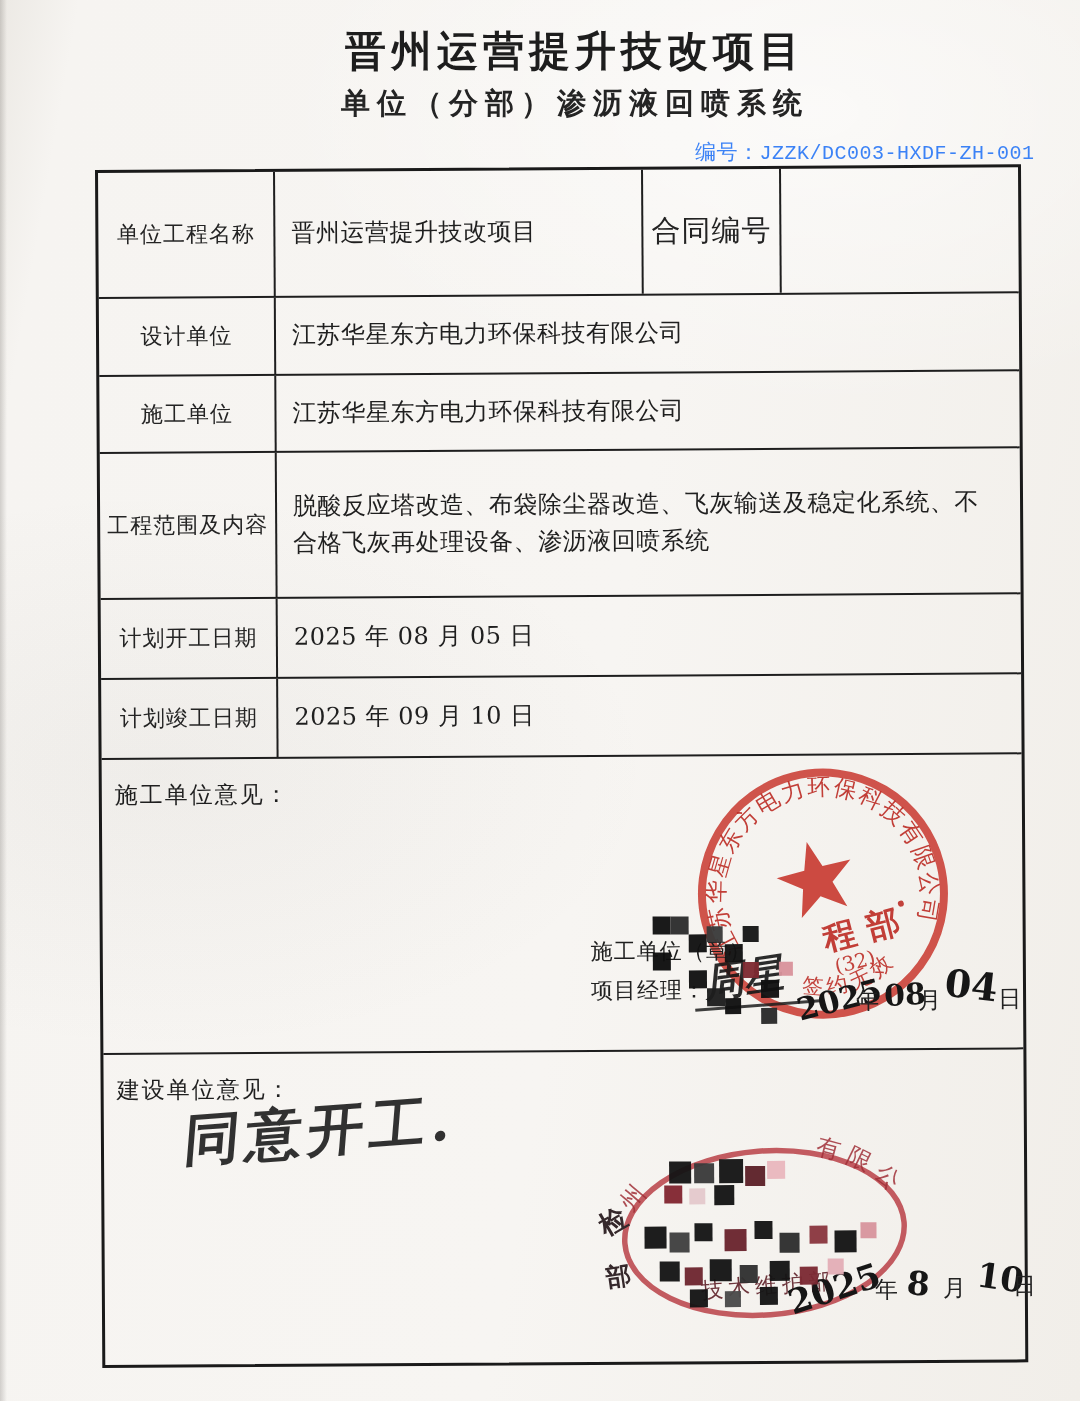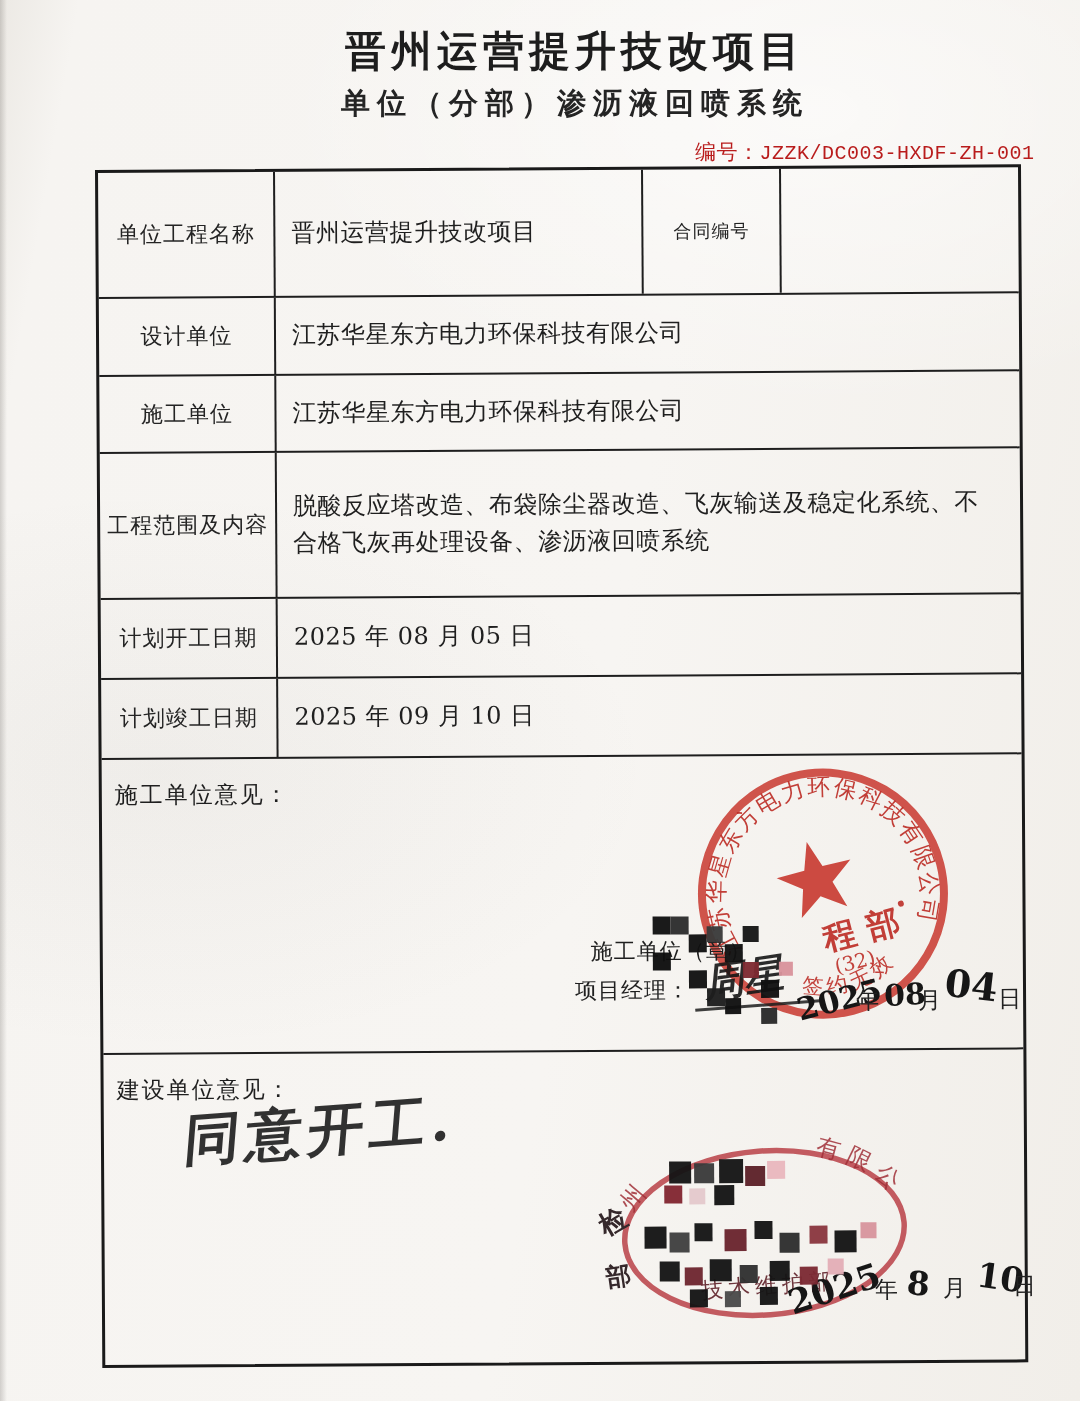--- a/index.html
+++ b/index.html
@@ -11,32 +11,32 @@
       linear-gradient(100deg,#ecE9e4 0%, #f6f4f1 6%, #f7f5f2 55%, #f1eee9 100%);
     font-family:"DejaVu Serif","Liberation Serif",serif;
     color:#232323;
   }
   .edge-shadow{position:absolute;left:0;top:0;width:7px;height:1401px;
     background:linear-gradient(to right,rgba(60,55,50,.20),rgba(60,55,50,0));}
   .page-title{position:absolute;left:70px;top:24px;width:1010px;text-align:center;
     font-size:41px;font-weight:700;letter-spacing:5px;color:#1d1d1d;}
   .page-subtitle{position:absolute;left:70px;top:84px;width:1010px;text-align:center;
     font-size:29px;font-weight:600;letter-spacing:7px;color:#242424;}
-  .doc-no{position:absolute;top:138px;left:695px;font-size:21px;letter-spacing:.5px;color:#b91c1c;white-space:nowrap;}
+  .doc-no{position:absolute;top:138px;left:695px;font-size:21px;letter-spacing:.5px;color:#3b82f6;white-space:nowrap;}
   .doc-no .num{font-family:"Liberation Mono","DejaVu Sans Mono",monospace;font-size:20px;letter-spacing:.5px;}
 
   .form{position:absolute;left:95px;top:170px;width:920px;border:3px solid #1a1a1a;
     transform:rotate(-0.35deg);transform-origin:top left;box-sizing:content-box;}
   .row{display:flex;border-bottom:2px solid #1e1e1e;box-sizing:border-box;position:relative;}
   .row:last-child{border-bottom:none;}
   .cell{box-sizing:border-box;display:flex;align-items:center;}
   .cell.rb{border-right:2px solid #1e1e1e;}
   .lbl{width:177px;justify-content:center;text-align:center;font-size:22px;letter-spacing:1px;color:#242424;}
   .val{flex:1;padding:6px 14px 6px 16px;font-size:24px;letter-spacing:.5px;color:#1f1f1f;line-height:1.55;}
-  .lbl2{width:138px;justify-content:center;font-size:18px;letter-spacing:1px;font-family:Liberation Serif, serif;}
+  .lbl2{width:138px;justify-content:center;font-size:29px;letter-spacing:1px;font-family:Liberation Serif, serif;}
   .val2{width:237px;}
   .opinion{display:block;position:relative;}
   .sec-label{position:absolute;left:13px;top:20px;font-size:23px;letter-spacing:2px;color:#1f1f1f;}
   .small-cap{position:absolute;font-size:22px;letter-spacing:1px;color:#1f1f1f;white-space:nowrap;}
   .hand{font-weight:600;color:#161616;white-space:nowrap;}
   .sig{position:absolute;font-size:40px;transform:rotate(-8deg) skewX(-14deg);opacity:.9;}
   .sigline{position:absolute;height:3px;background:#1c1c1c;transform:rotate(-4deg);opacity:.85;}
   .approval{position:absolute;font-size:56px;letter-spacing:6px;transform:rotate(-4deg) skewX(-9deg);opacity:.88;}
   .d-y{position:absolute;font-size:31px;transform:rotate(-14deg);}
   .d-n{position:absolute;font-size:30px;transform:rotate(-3deg);}
@@ -104,21 +104,21 @@
       <text x="170" y="190" font-size="33" font-weight="bold" letter-spacing="12" fill="#bd2f28" text-anchor="middle" opacity="0.92">程部</text>
       <text x="150" y="215" font-size="20" fill="#bd2f28" text-anchor="middle" opacity="0.9">(32)</text>
       <path id="arcBottom" d="M 54 191 A 100 100 0 0 0 218 191" fill="none"></path>
       <text font-size="21" fill="#bd2f28" letter-spacing="5" opacity="0.9">
         <textPath href="#arcBottom" xlink:href="#arcBottom" startOffset="26%">签约无效</textPath>
       </text>
       <circle cx="209" cy="163" r="3" fill="#bd2f28" opacity="0.9"></circle>
     </svg>
 
     <div class="small-cap" style="left:488px;top:180px;">施工单位（章）</div>
-    <div class="small-cap" style="left:472px;top:219px;font-family:Liberation Serif, serif;">项目经理：</div>
+    <div class="small-cap" style="left:488px;top:219px;font-family:Liberation Serif, serif;">项目经理：</div>
     <div class="sig hand" style="left:604px;top:194px;">周星</div>
     <div class="sigline" style="left:592px;top:248px;width:128px;"></div>
 
     <div class="d-y hand" style="left:693px;top:226px;">2025</div>
     <div class="d-u" style="left:753px;top:230px;">年</div>
     <div class="d-n hand" style="left:781px;top:222px;">08</div>
     <div class="d-u" style="left:815px;top:230px;">月</div>
     <div class="d-n hand" style="left:842px;top:208px;font-size:38px;transform:rotate(7deg);">04</div>
     <div class="d-u" style="left:895px;top:229px;">日</div>
 

